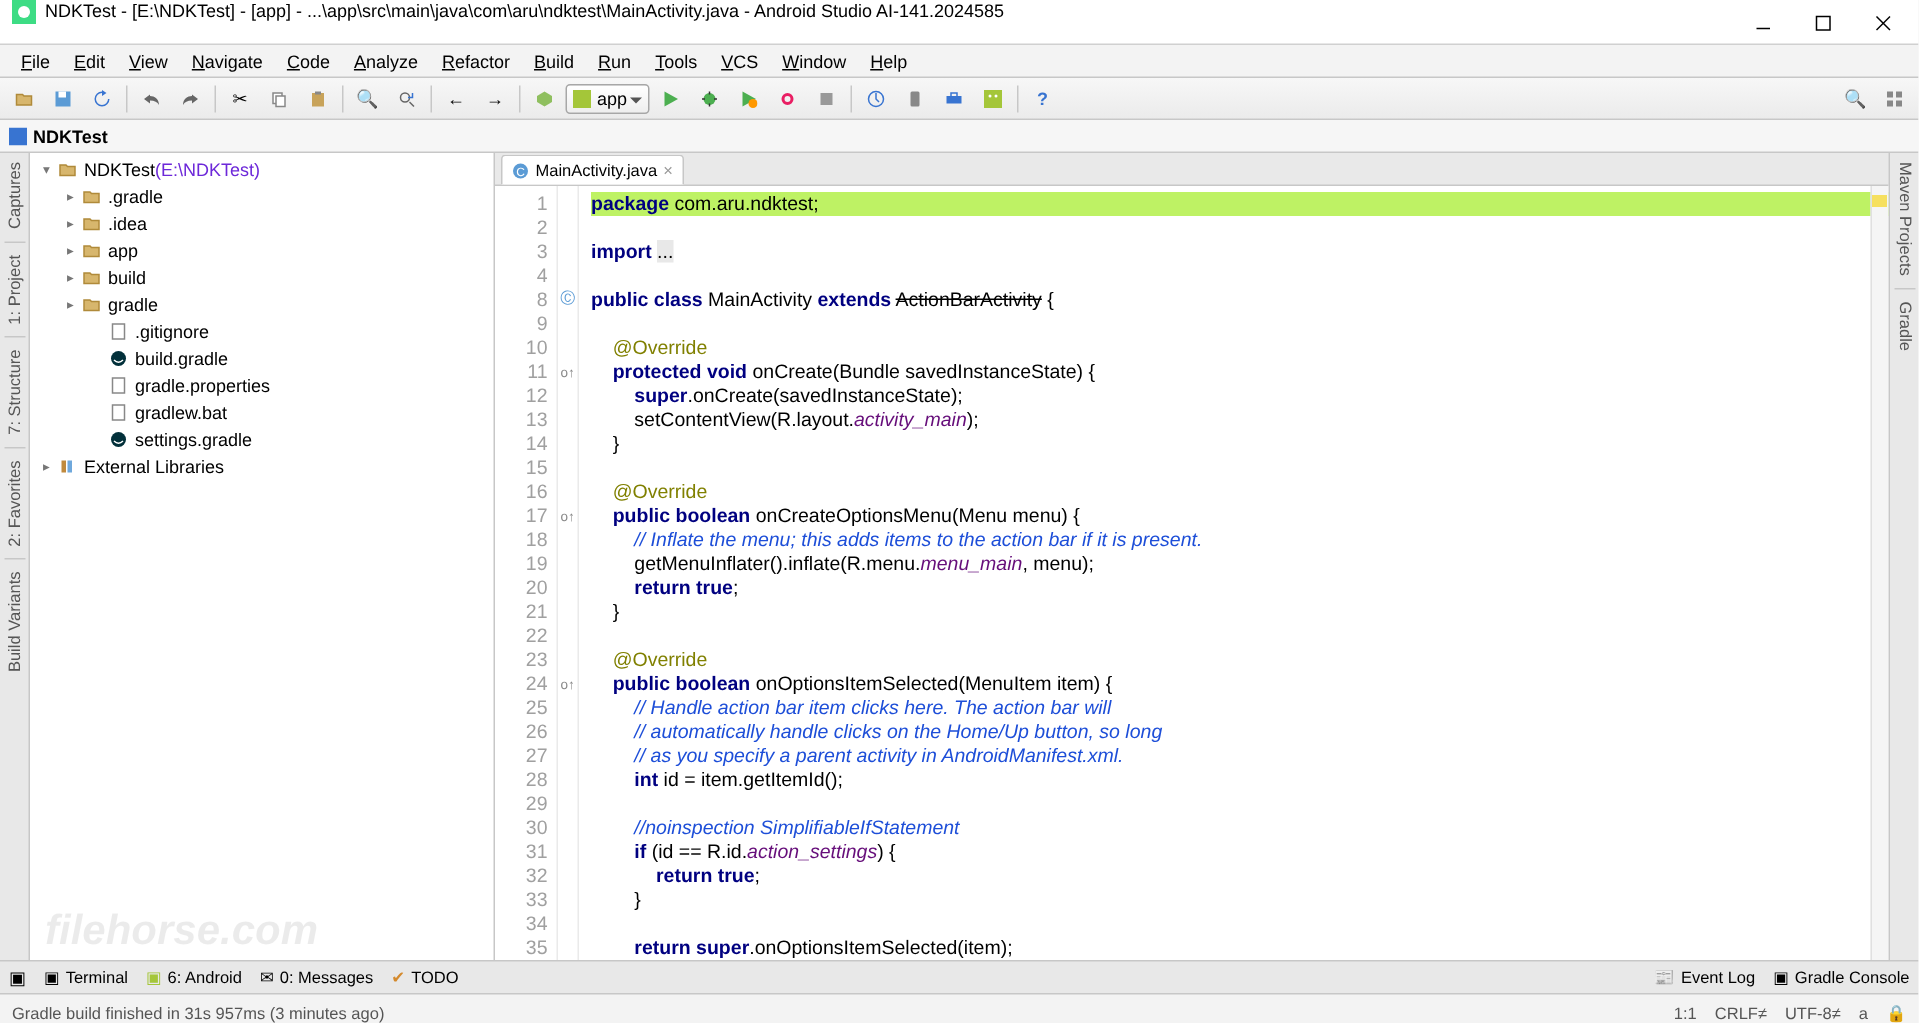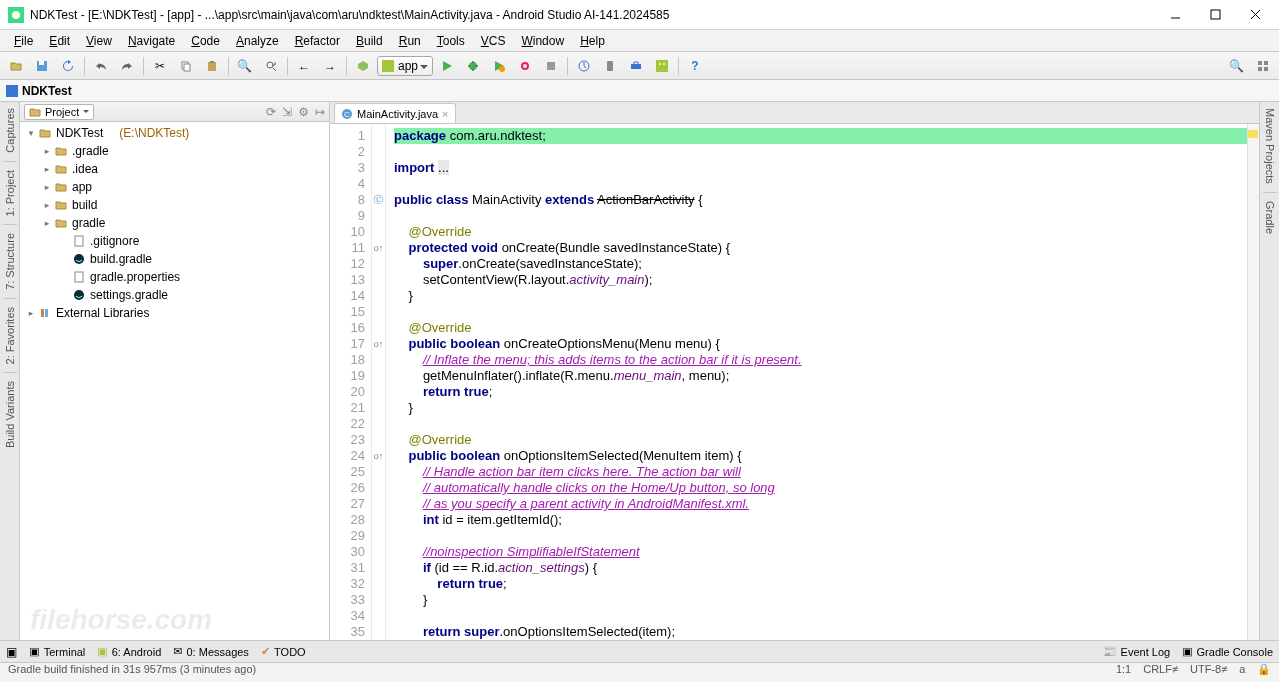--- a/index.html
+++ b/index.html
@@ -1,19 +1,19 @@
 <!DOCTYPE html>
 <html><head>
 <meta charset="utf-8">
 <style>
   * { margin:0; padding:0; box-sizing:border-box; font-family:"Segoe UI",Tahoma,sans-serif; }
   body { width:1279px; height:682px; background:#f0f0f0; overflow:hidden; font-size:12px; color:#000; }
 
   
-  .titlebar { height:30px; background:#fff; border-bottom:1px solid #d0d0d0; display:flex; align-items:center; padding:0 4px 0 8px; }
+  .titlebar { height:30px; background:#fff; border-bottom:1px solid #d0d0d0; display:flex; align-items:flex-start; padding:0 4px 0 8px; }
   .titlebar .icon { width:16px; height:16px; margin-right:6px; }
   .titlebar .title { flex:1; color:#000; font-size:12px; }
   .winbtn { width:40px; height:30px; display:flex; align-items:center; justify-content:center; cursor:default; }
   .winbtn svg { width:11px; height:11px; }
 
   
   .menubar { height:22px; background:#f3f3f3; border-bottom:1px solid #c7c7c7; display:flex; align-items:center; padding-left:6px; }
   .menubar span { padding:2px 8px; cursor:default; }
   .menubar span u { text-decoration:underline; }
 
@@ -40,52 +40,52 @@
   .project-pane { width:310px; background:#fff; border-right:1px solid #c7c7c7; display:flex; flex-direction:column; }
   .project-header { height:20px; background:linear-gradient(#f3f3f3,#e8e8e8); border-bottom:1px solid #c7c7c7; display:flex; align-items:center; padding:0 4px; gap:6px; }
   .proj-sel { display:flex; align-items:center; gap:4px; border:1px solid #b5b5b5; background:#fff; height:16px; padding:0 14px 0 4px; border-radius:2px; position:relative; font-size:11px; }
   .proj-sel::after{content:""; position:absolute; right:4px; top:5px; border:3px solid transparent; border-top-color:#555;}
   .proj-header-icons { margin-left:auto; display:flex; gap:6px; }
   .tree { flex:1; overflow:auto; padding-top:2px; font-size:12px; }
   .tree-row { height:18px; display:flex; align-items:center; padding-left:6px; white-space:nowrap; cursor:default;}
   .tree-row .exp { width:10px; display:inline-block; text-align:center; color:#777; font-size:9px; margin-right:2px;}
   .tree-row .ico { width:14px; height:14px; display:inline-flex; align-items:center; justify-content:center; margin-right:4px; }
   .tree-row.selected { background:#3874d1; color:#fff; }
-  .tree-row .sec { color:#a16207;margin-left:16px; }
+  .tree-row .sec { color:#6d28d9; }
   .indent1 { padding-left:22px; } .indent2 { padding-left:40px; }
 
   
   .editor-area { flex:1; display:flex; flex-direction:column; background:#fff; }
   .editor-tabs { height:22px; background:#e9e9e9; border-bottom:1px solid #c7c7c7; display:flex; align-items:flex-end; padding-left:4px; }
   .etab { height:20px; background:#fff; border:1px solid #c7c7c7; border-bottom:none; border-radius:3px 3px 0 0; display:flex; align-items:center; padding:0 6px; gap:4px; font-size:11px; }
   .etab .close { color:#999; cursor:default; }
   .editor { flex:1; display:flex; font-family:"Consolas","DejaVu Sans Mono",monospace; font-size:13px; line-height:16px; overflow:hidden; position:relative;}
   .gutter { width:42px; text-align:right; color:#a0a0a0; padding:4px 6px 4px 0; background:#fff; border-right:1px solid #eaeaea; }
   .gutter div { height:16px; }
   .marker-col { width:14px; background:#fff; border-right:1px solid #eaeaea; padding-top:4px;}
   .marker-col div{height:16px; text-align:center; font-size:10px;}
   .code { flex:1; padding:4px 0 4px 8px; white-space:pre; }
   .code .line { height:16px; }
-  .hl-caret-row { background:#86efac; display:inline-block; width:100%; }
+  .hl-caret-row { background:#bef264; display:inline-block; width:100%; }
   .kw { color:#000080; font-weight:bold; }
   .ann { color:#808000; }
-  .cmt { color:#a21caf; font-style:italic;text-decoration:underline; }
+  .cmt { color:#1d4ed8; font-style:italic; }
   .id { color:#660e7a; font-style:italic;text-align:right;}
   .strike { text-decoration:line-through; color:#000;}
   .error-stripe{position:absolute; right:0; top:0; width:12px; height:100%; background:#f5f5f5; border-left:1px solid #e0e0e0;}
   .error-stripe .warn{position:absolute; right:1px; width:10px; height:8px; background:#f6e05e;}
   .error-stripe .warn.top{top:6px;}
 
   
   .bottom-tools { height:22px; background:#e8e8e8; border-top:1px solid #c7c7c7; display:flex; align-items:center; padding:0 6px; gap:12px; }
   .bottom-tools .grow { flex:1; }
   .bt-btn { display:flex; align-items:center; gap:4px; cursor:default; font-size:11px; }
 
   
-  .statusbar { height:20px; background:#f3f3f3; border-top:1px solid #c7c7c7; display:flex; align-items:flex-start; padding:0 8px; gap:12px; font-size:11px; color:#555;}
+  .statusbar { height:20px; background:#f3f3f3; border-top:1px solid #c7c7c7; display:flex; align-items:flex-end; padding:0 8px; gap:12px; font-size:11px; color:#555;}
   .statusbar .grow { flex:1; }
 
   
   .sq { width:12px; height:12px; }
   .folder{fill:#d7b66d;stroke:#b08a3a;}
   .file{fill:#fff;stroke:#888;}
 
   
   .watermark{position:absolute; left:30px; bottom:46px; font-size:28px; font-weight:bold; color:rgba(0,0,0,0.08); font-style:italic; pointer-events:none;}
 </style>
@@ -280,34 +280,20 @@
       <div class="vertlabel">1: Project</div>
       <div class="vsep"></div>
       <div class="vertlabel">7: Structure</div>
       <div class="vsep"></div>
       <div class="vertlabel">2: Favorites</div>
       <div class="vsep"></div>
       <div class="vertlabel">Build Variants</div>
     </div>
 
   <div class="project-pane">
-    <div class="project-header">
-      <div class="proj-sel">
-        <svg class="sq" viewBox="0 0 12 12">
-            <path class="folder" d="M1 3h4l1 1h5v6H1z"></path>
-          </svg>
-        <span>Project</span>
-      </div>
-      <div class="proj-header-icons">
-        <span style="color:#888;">⟳</span>
-        <span style="color:#888;">⇲</span>
-        <span style="color:#888;">⚙</span>
-        <span style="color:#888;">↦</span>
-      </div>
-    </div>
     <div class="tree" id="tree">
         <div class="tree-row indent0">
           <span class="exp">▾</span>
           <span class="ico">
             <svg class="sq" viewBox="0 0 12 12">
               <path class="folder" d="M1 3h4l1 1h5v6H1z"></path>
             </svg>
           </span>
           <span>NDKTest</span>
           <span class="sec"> (E:\NDKTest)</span>
@@ -377,20 +363,29 @@
           <span>build.gradle</span>
         </div>
         <div class="tree-row indent2">
           <span class="exp"></span>
           <span class="ico">
             <svg class="sq" viewBox="0 0 12 12">
               <rect x="2" y="1" width="8" height="10" class="file"></rect>
             </svg>
           </span>
           <span>gradle.properties</span>
+        </div>
+        <div class="tree-row indent2">
+          <span class="exp"></span>
+          <span class="ico">
+            <svg class="sq" viewBox="0 0 12 12">
+              <rect x="2" y="1" width="8" height="10" class="file"></rect>
+            </svg>
+          </span>
+          <span>gradlew.bat</span>
         </div>
         <div class="tree-row indent2">
           <span class="exp"></span>
           <span class="ico">
             <svg class="sq" viewBox="0 0 12 12">
               <circle cx="6" cy="6" r="5" fill="#02303a"></circle>
               <path d="M3 7c2 2 4 2 6 0" stroke="#fff" fill="none"></path>
             </svg>
           </span>
           <span>settings.gradle</span>

